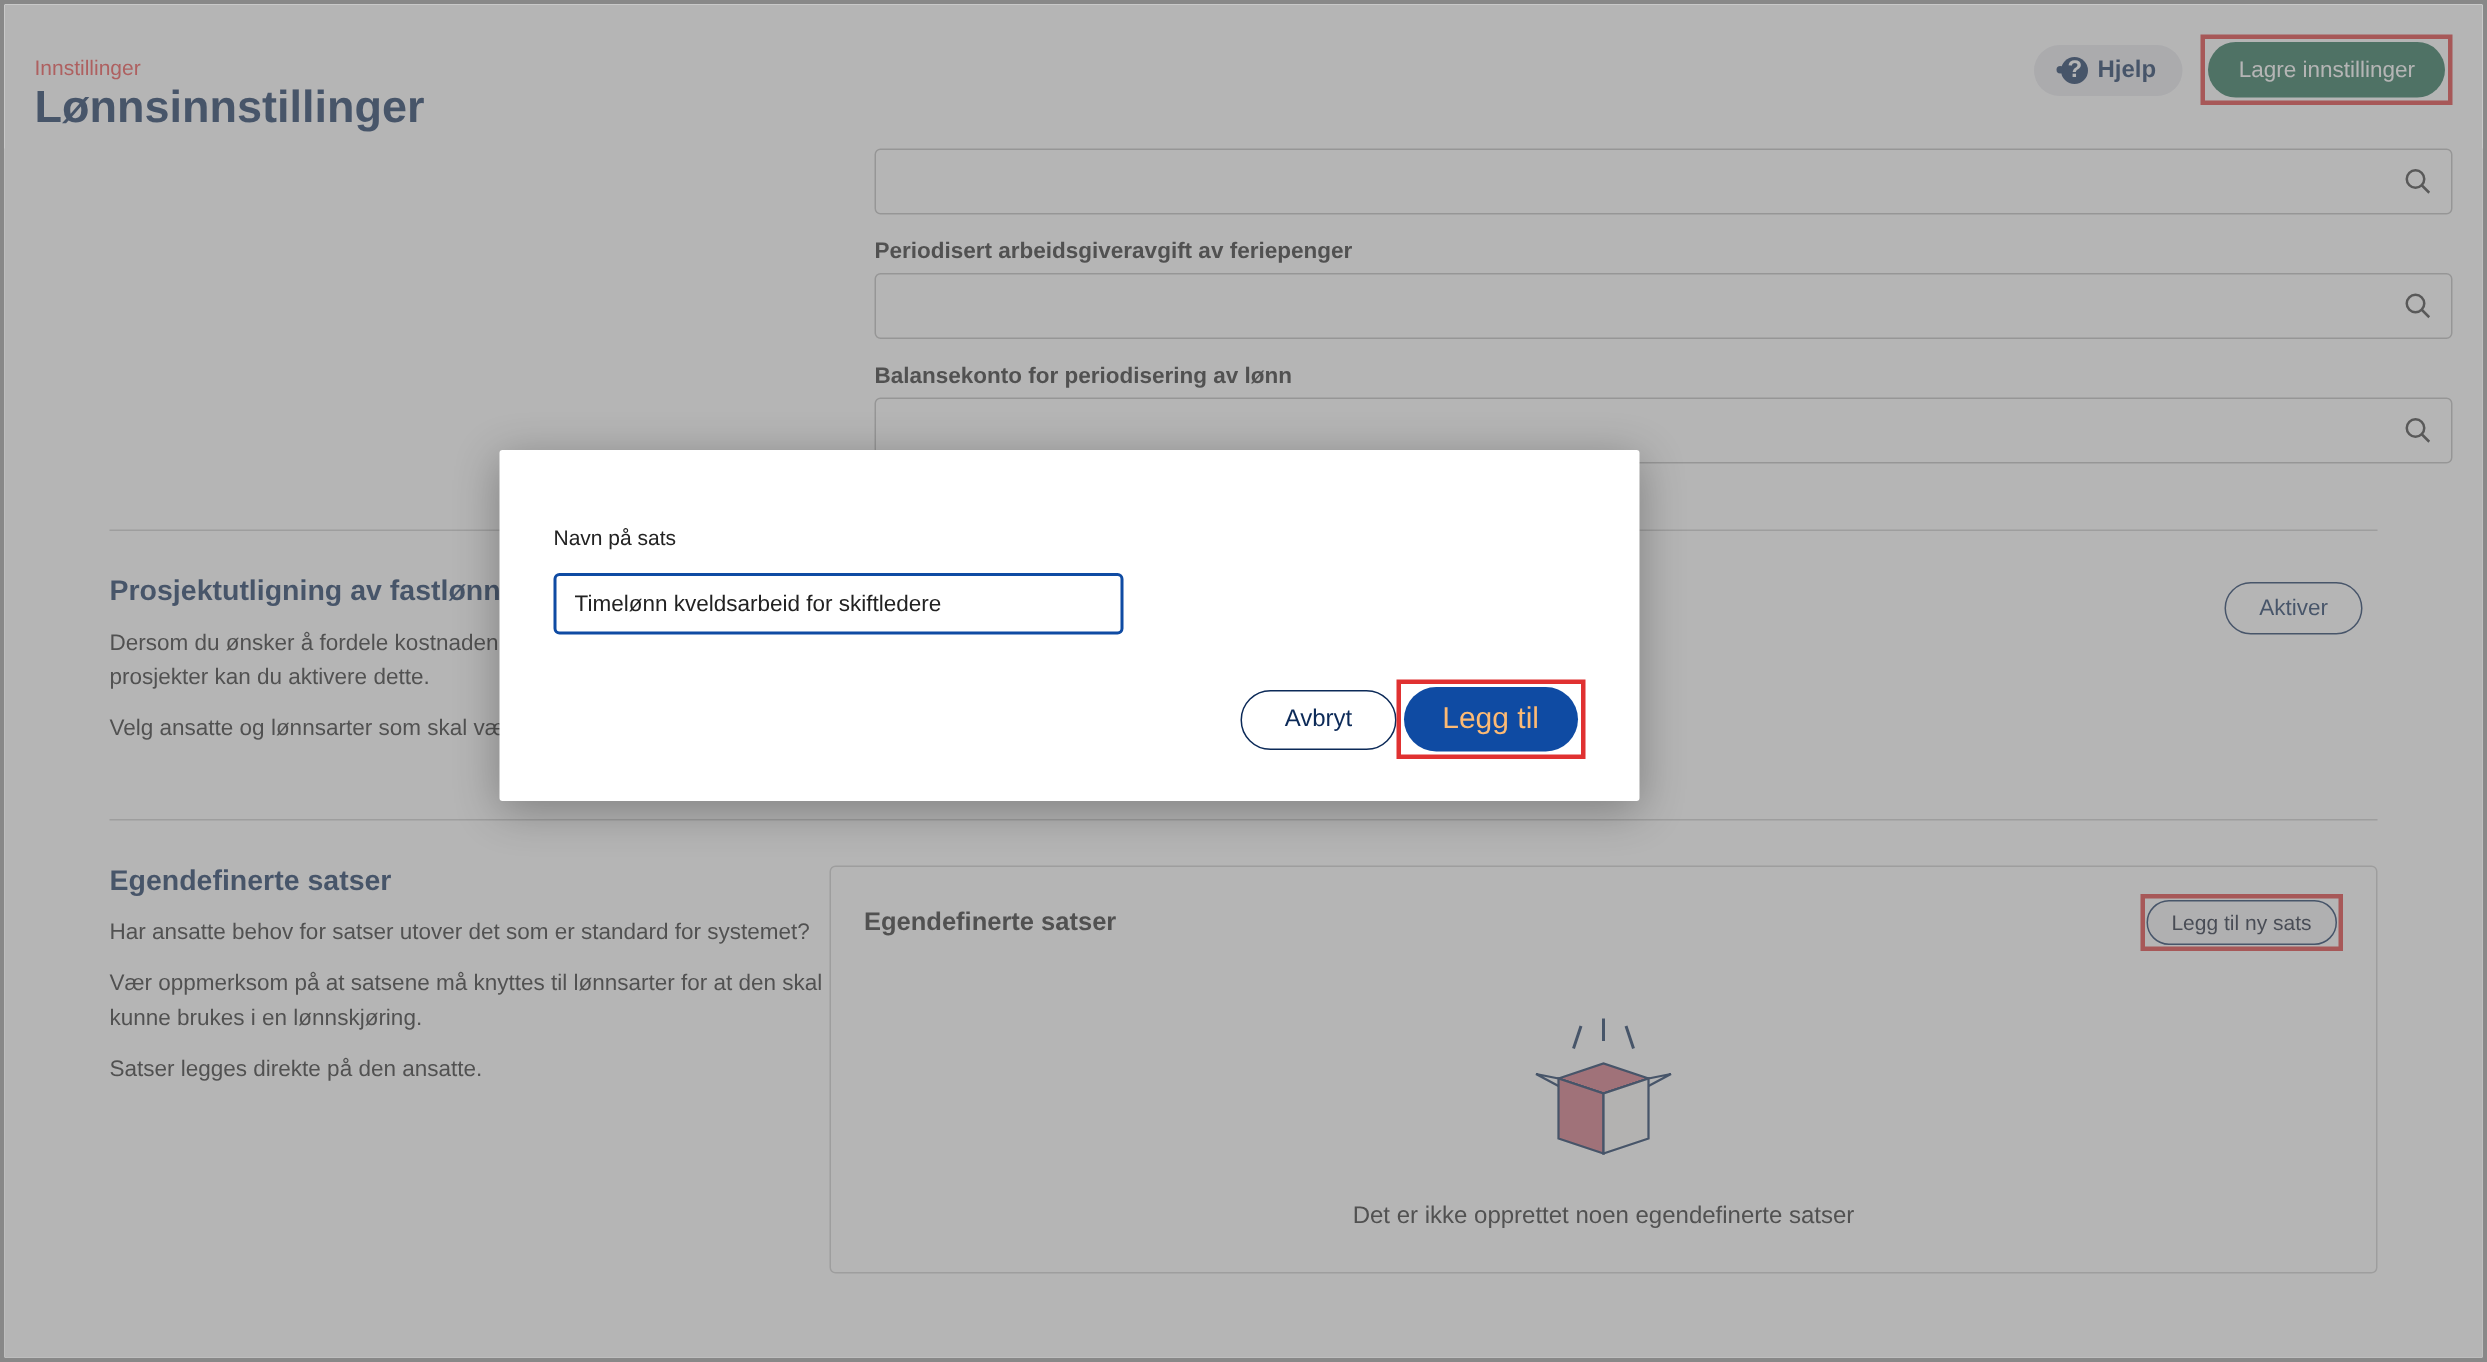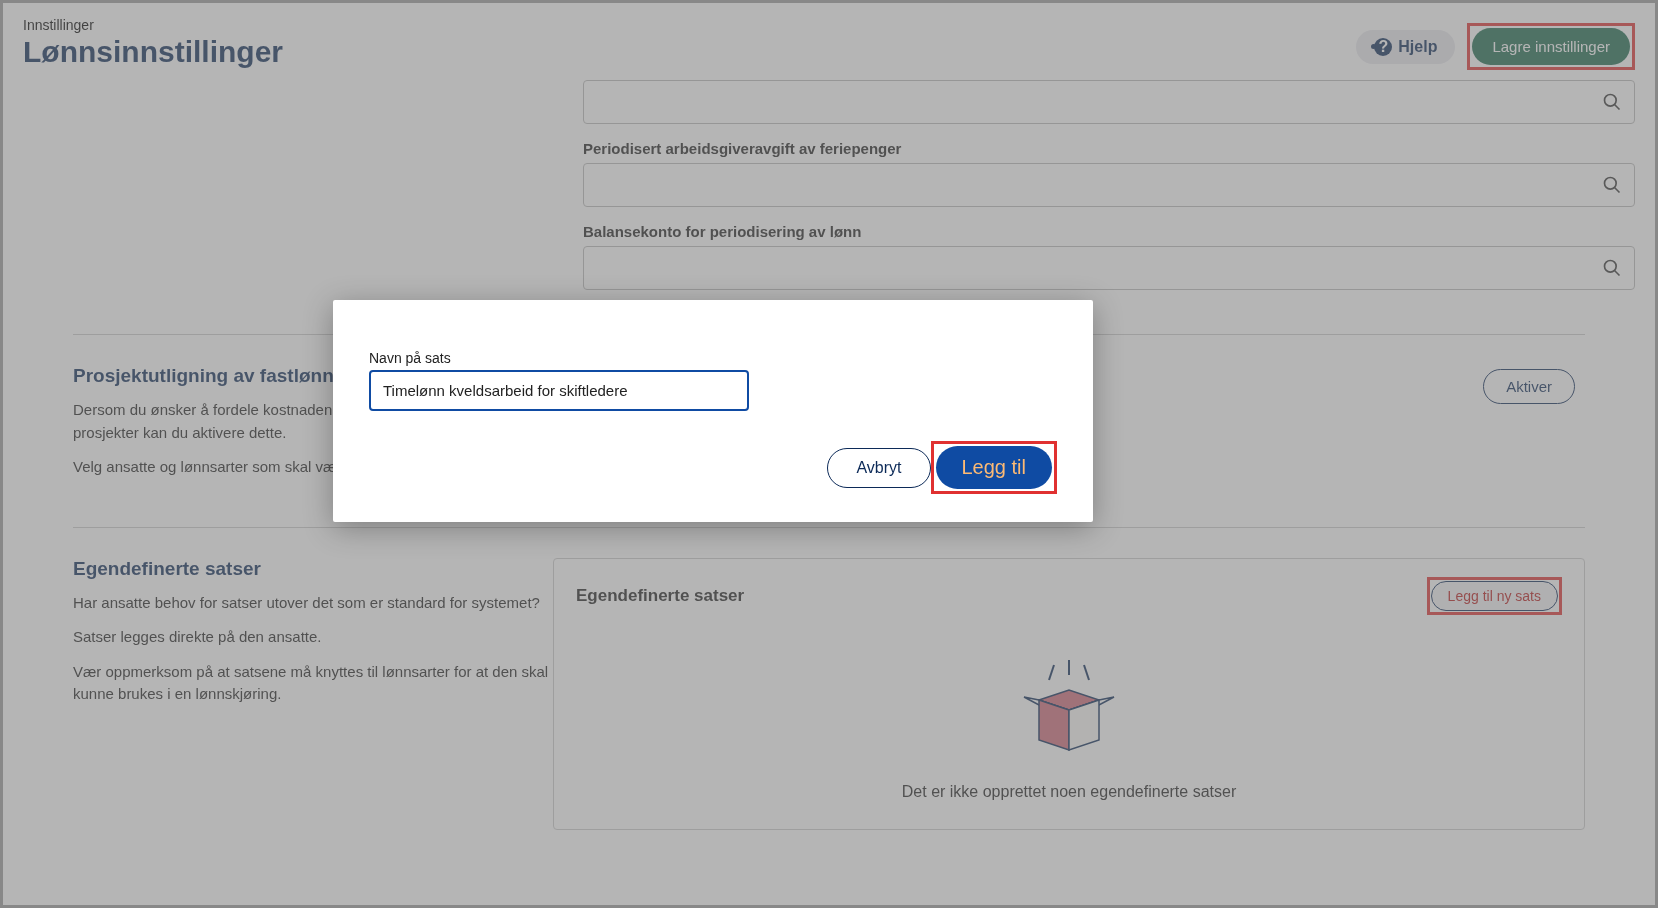--- a/index.html
+++ b/index.html
@@ -28,21 +28,22 @@
       align-items: flex-start;
       padding: 14px 20px 10px 20px;
       background: #fff;
     }
     .header-left {
       display: flex;
       flex-direction: column;
     }
     .breadcrumb {
       font-size: 14px;
-      color: #000000;
+      color: #ef4444;
+      margin-top: 20px;
     }
     .page-title {
       font-size: 30px;
       font-weight: 700;
       color: #0c2a58;
       margin-top: 2px;
     }
     .header-right {
       display: flex;
       align-items: center;
@@ -181,21 +182,21 @@
       font-weight: 700;
       color: #222;
     }
     .add-rate-wrap {
       border: 3px solid #e03131;
       padding: 1px;
     }
     .add-rate-btn {
       border: 1.5px solid #0c2a58;
       background: #f3f3f6;
-      color: #b91c1c;
+      color: #0f172a;
       padding: 6px 16px;
       border-radius: 20px;
       font-size: 14px;
       cursor: pointer;
     }
     .empty-state {
       text-align: center;
       padding: 40px 0 10px 0;
     }
     .empty-text {
@@ -248,21 +249,21 @@
     .close-svg {
       width: 20px;
       height: 20px;
       stroke: #000;
       stroke-width: 2.5;
     }
     .modal-label {
       font-size: 14px;
       color: #222;
       margin-top: 22px;
-      margin-bottom: 4px;
+      margin-bottom: 16px;
     }
     .modal-input {
       width: 380px;
       border: 2px solid #0f4ba3;
       border-radius: 4px;
       padding: 10px 12px;
       font-size: 15px;
       color: #222;
       outline: none;
     }
@@ -367,22 +368,22 @@
         <button class="aktiver-btn">Aktiver</button>
       </div>
     </div>
 
     <div class="full-divider"></div>
 
     <div class="section-row">
       <div style="width:480px">
         <div class="section-heading">Egendefinerte satser</div>
         <div class="section-text">Har ansatte behov for satser utover det som er standard for systemet?</div>
+        <div class="section-text">Vær oppmerksom på at satsene må knyttes til lønnsarter for at den skal kunne brukes i en lønnskjøring.</div>
         <div class="section-text">Satser legges direkte på den ansatte.</div>
-        <div class="section-text">Vær oppmerksom på at satsene må knyttes til lønnsarter for at den skal kunne brukes i en lønnskjøring.</div>
       </div>
       <div style="flex:1;">
         <div class="right-panel">
           <div class="right-panel-head">
             <div class="panel-title">Egendefinerte satser</div>
             <span class="add-rate-wrap">
               <button class="add-rate-btn">Legg til ny sats</button>
             </span>
           </div>
           <div class="empty-state">

